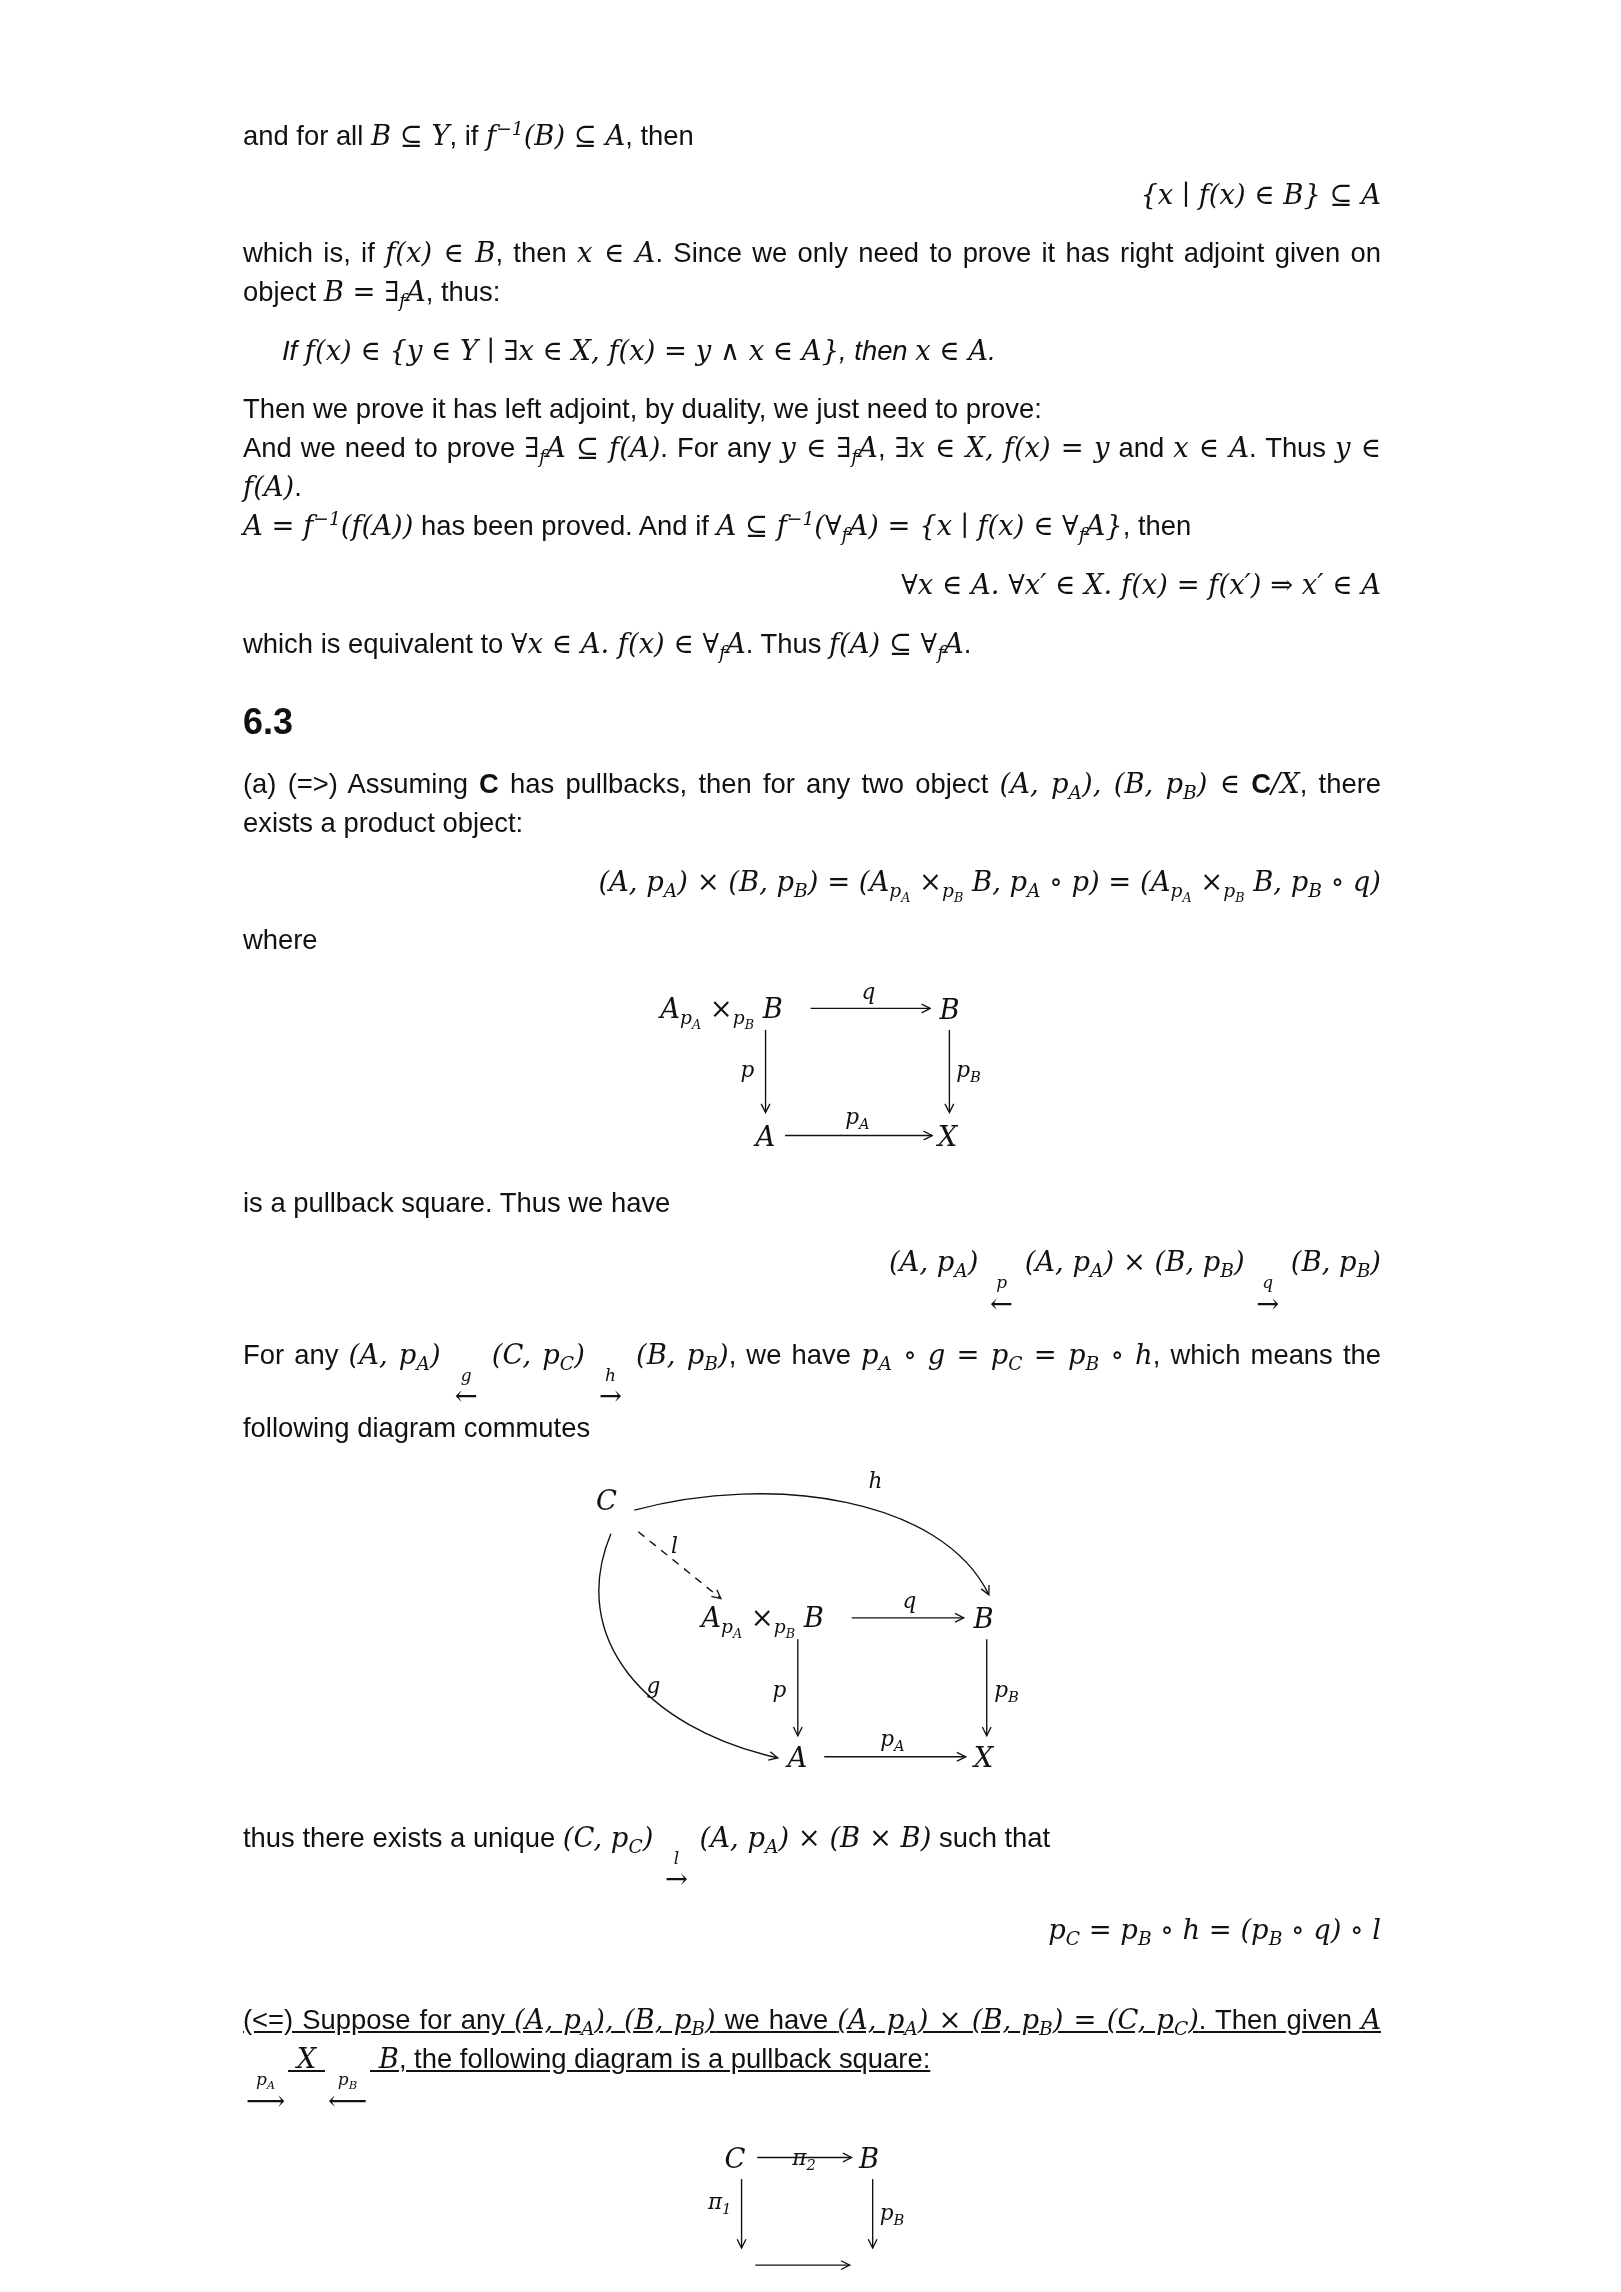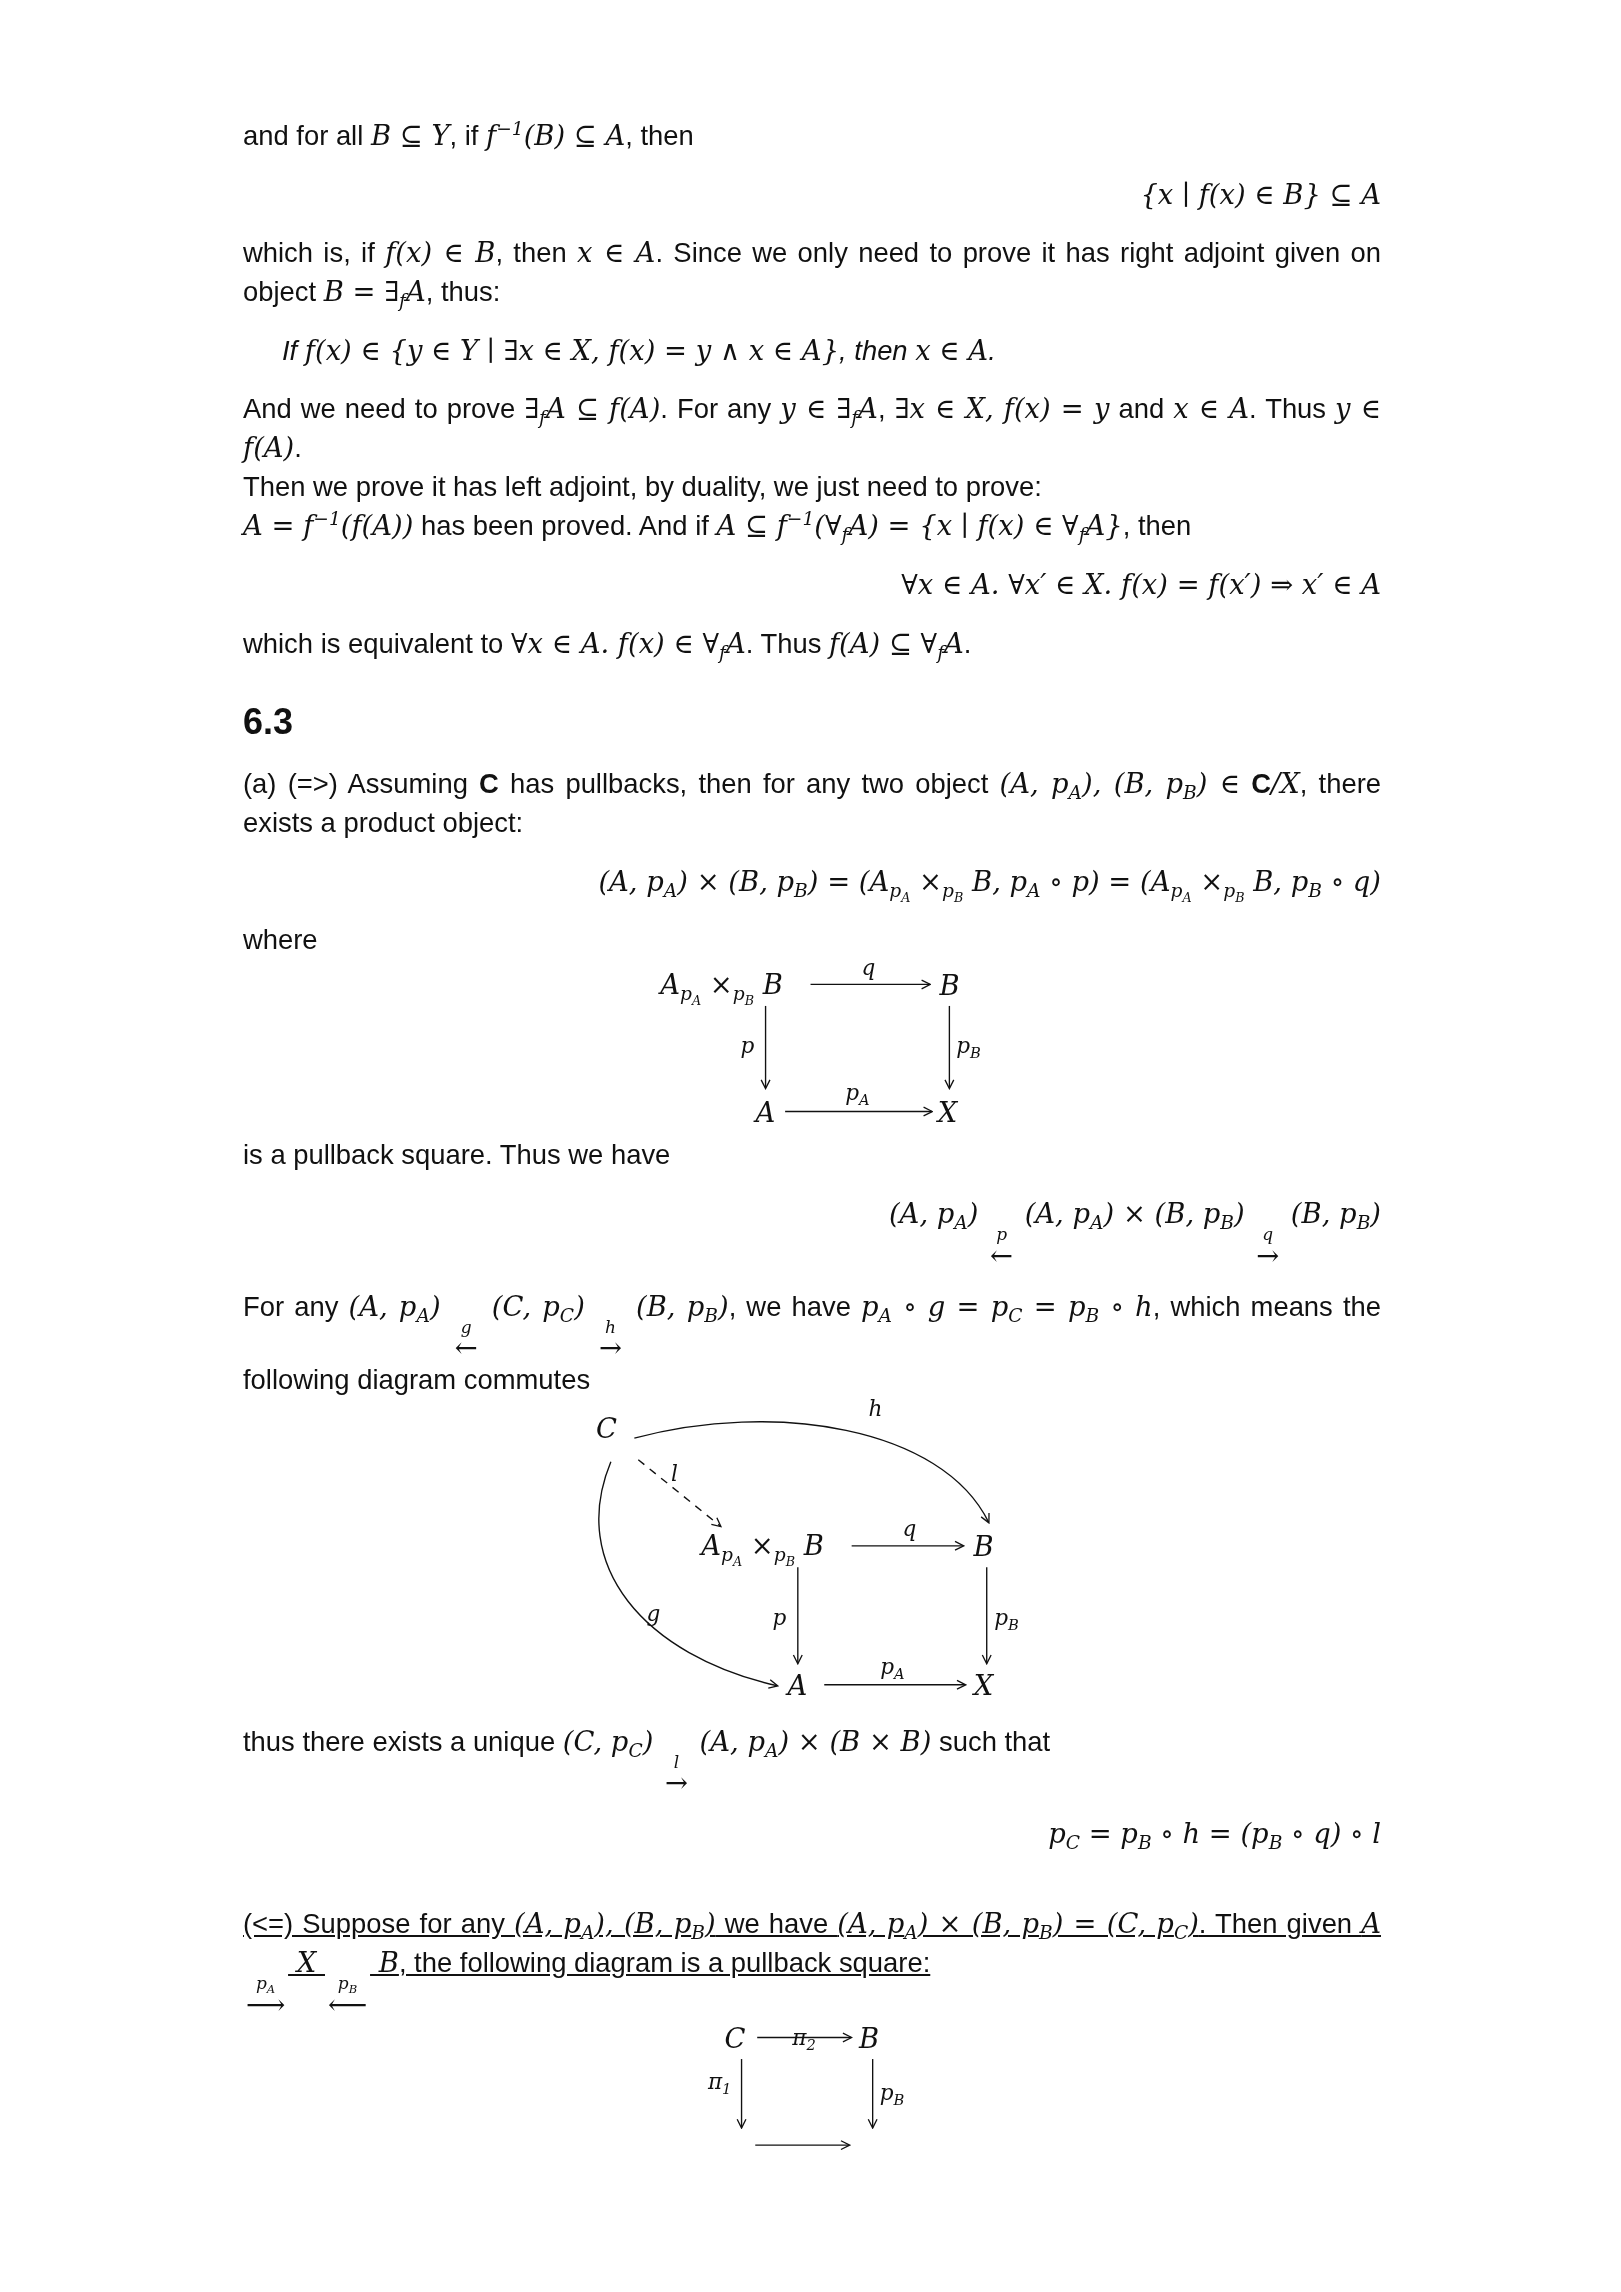--- a/index.html
+++ b/index.html
@@ -13,41 +13,41 @@
   .disp{line-height:39px;text-align:right;margin:19.6px 0;}
   .quote{line-height:39px;margin:19.6px 0 19.6px 39px;font-style:italic;}
   .m{font-family:"DejaVu Serif",serif;font-style:italic;}
   .cat{font-weight:bold;font-style:normal;}
   sub,sup{font-size:0.68em;line-height:0;}
   .h63{font-size:36px;font-weight:bold;margin:41px 0 25.5px;line-height:35px;}
   .gapbefore{margin-top:51px;text-decoration:underline;}
   .ov{display:inline-flex;flex-direction:column;align-items:center;vertical-align:-0.62em;line-height:1;margin:0 2.9px;}
   .ovl{font-size:0.62em;line-height:1.05;}
   .ova{line-height:0.85;font-style:normal;}
-  .dg{position:relative;margin:0 auto;}
+  .dg{position:relative;margin:24px auto;}
   .dg1{width:333px;height:176px;}
   .dg2{width:549px;height:323px;}
   .dg3{width:216px;height:181px;}
   .dg svg{position:absolute;left:0;top:0;overflow:visible;}
   .nd,.al{position:absolute;white-space:nowrap;transform:translate(-50%,-50%);
     font-family:"DejaVu Serif",serif;font-style:italic;}
   .nd{font-size:27.4px;}
   .al{font-size:21.6px;}
 </style>
 </head>
 <body>
 
 <div class="page">
 
   <p class="para">and for all <span class="m">B ⊆ Y</span>, if <span class="m">f<sup>−1</sup>(B) ⊆ A</span>, then</p>
   <div class="disp"><span class="m">{x ∣ f(x) ∈ B} ⊆ A</span></div>
   <p class="para">which is, if <span class="m">f(x) ∈ B</span>, then <span class="m">x ∈ A</span>. Since we only need to prove it has right adjoint given on object <span class="m">B = ∃<sub>f</sub>A</span>, thus:</p>
   <div class="quote">If <span class="m">f(x) ∈ {y ∈ Y ∣ ∃x ∈ X, f(x) = y ∧ x ∈ A}</span>, then <span class="m">x ∈ A</span>.</div>
+  <p class="para">Then we prove it has left adjoint, by duality, we just need to prove:</p>
   <p class="para">And we need to prove <span class="m">∃<sub>f</sub>A ⊆ f(A)</span>.  For any <span class="m">y ∈ ∃<sub>f</sub>A</span>, <span class="m">∃x ∈ X, f(x) = y</span> and <span class="m">x ∈ A</span>.  Thus <span class="m">y ∈ f(A)</span>.</p>
-  <p class="para">Then we prove it has left adjoint, by duality, we just need to prove:</p>
   <p class="para"><span class="m">A = f<sup>−1</sup>(f(A))</span> has been proved. And if <span class="m">A ⊆ f<sup>−1</sup>(∀<sub>f</sub>A) = {x ∣ f(x) ∈ ∀<sub>f</sub>A}</span>, then</p>
   <div class="disp"><span class="m">∀x ∈ A. ∀x′ ∈ X. f(x) = f(x′) ⇒ x′ ∈ A</span></div>
   <p class="para">which is equivalent to <span class="m">∀x ∈ A. f(x) ∈ ∀<sub>f</sub>A</span>. Thus <span class="m">f(A) ⊆ ∀<sub>f</sub>A</span>.</p>
 
   <div class="h63">6.3</div>
 
   <p class="para">(a) (=&gt;) Assuming <span class="cat">C</span> has pullbacks, then for any two object <span class="m">(A, p<sub>A</sub>), (B, p<sub>B</sub>) ∈</span> <span class="cat">C</span><span class="m">/X</span>, there exists a product object:</p>
   <div class="disp"><span class="m">(A, p<sub>A</sub>) × (B, p<sub>B</sub>) = (A<sub>p<sub>A</sub></sub> ×<sub>p<sub>B</sub></sub> B, p<sub>A</sub> ∘ p) = (A<sub>p<sub>A</sub></sub> ×<sub>p<sub>B</sub></sub> B, p<sub>B</sub> ∘ q)</span></div>
   <p class="para">where</p>
 

